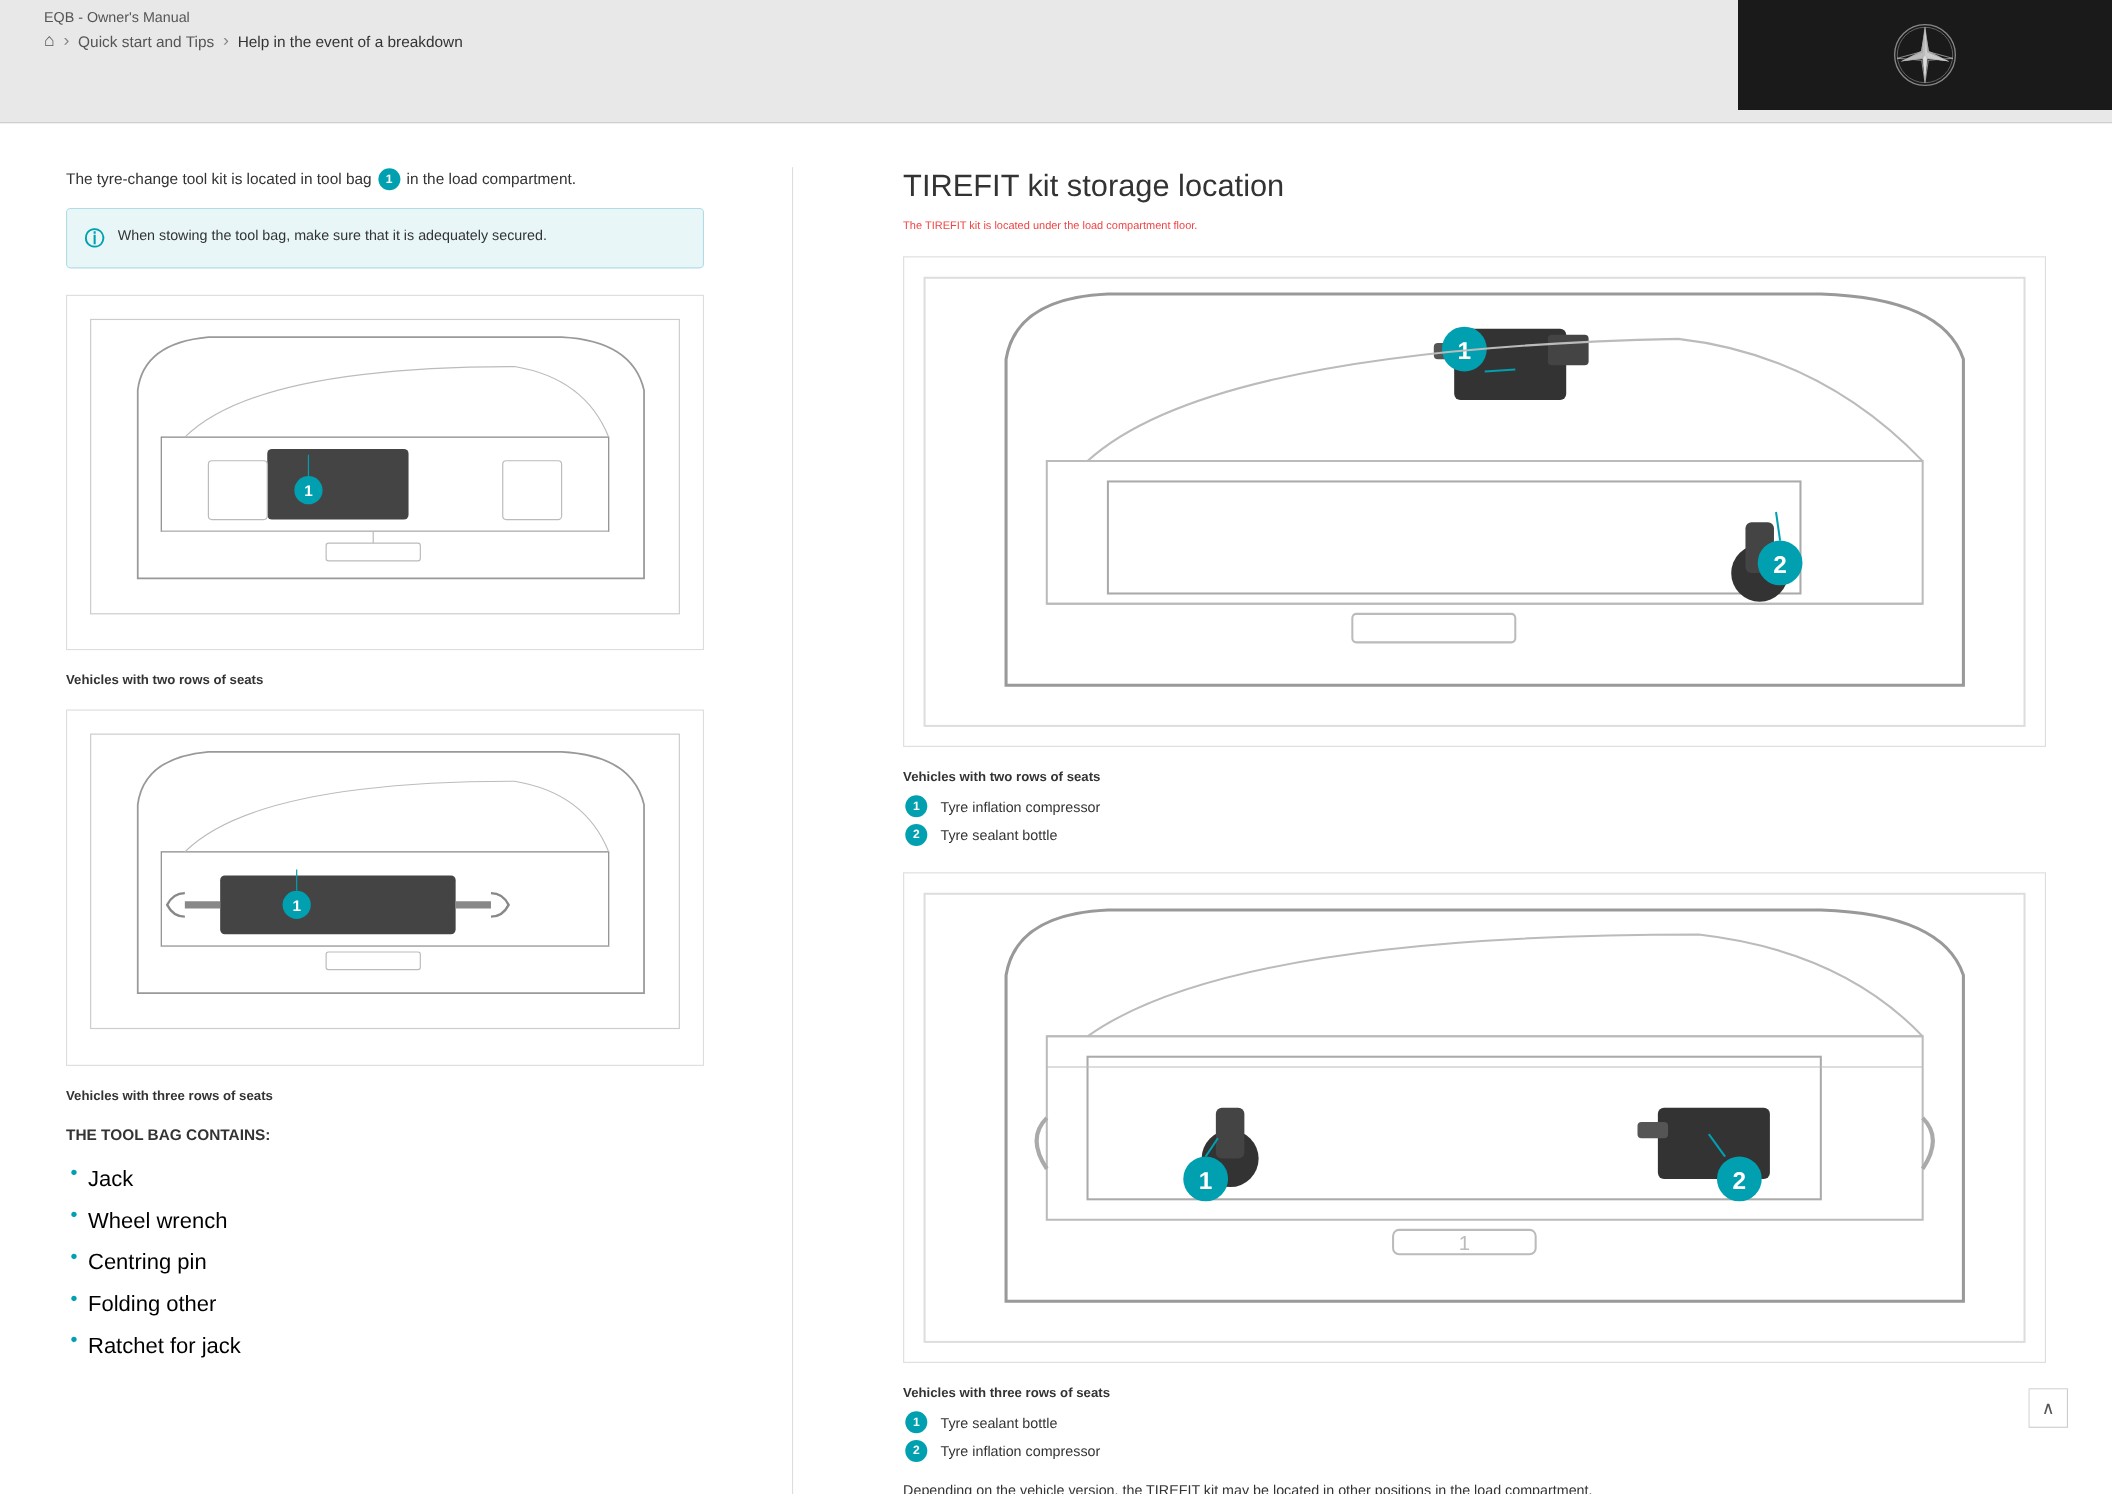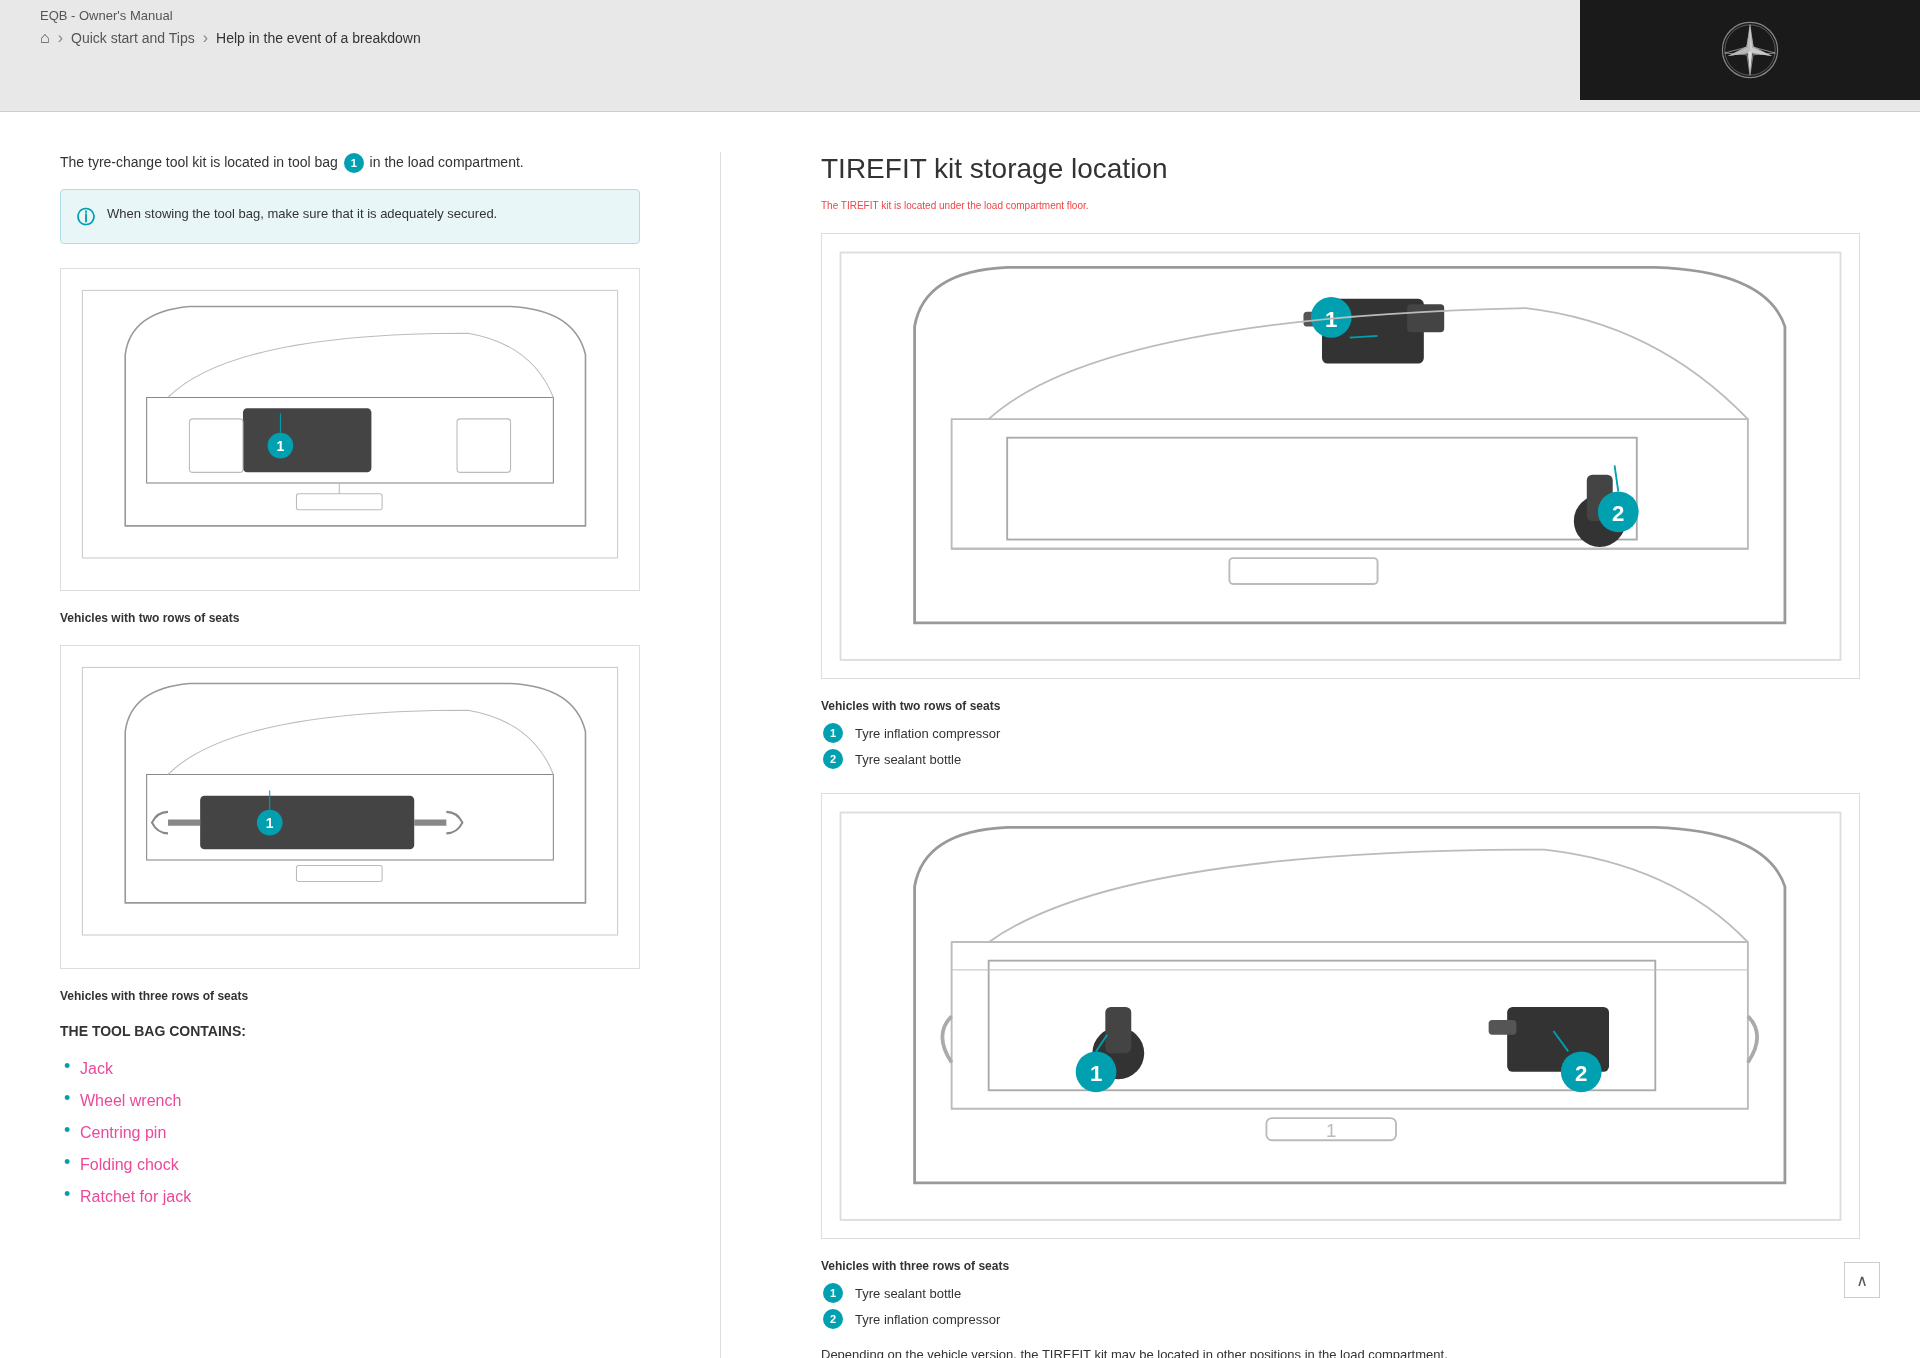--- a/index.html
+++ b/index.html
@@ -160,22 +160,22 @@
     }
 
     .bullet-list {
       list-style: none;
       padding: 0;
       margin: 0;
     }
     .bullet-list li {
       padding: 4px 0 4px 20px;
       position: relative;
-      font-size: 16px;
-      color: #ec4899;
+      font-size: 20px;
+      color: #000000;
       line-height: 1.5;
     }
     .bullet-list li::before {
       content: '•';
       position: absolute;
       left: 4px;
       color: #00a0b0;
       font-size: 18px;
       line-height: 1.1;
     }
@@ -350,21 +350,21 @@
       </svg>
     </div>
     <p class="diagram-caption">Vehicles with three rows of seats</p>
 
     <p class="section-heading">THE TOOL BAG CONTAINS:</p>
 
     <ul class="bullet-list">
       <li>Jack</li>
       <li>Wheel wrench</li>
       <li>Centring pin</li>
-      <li>Folding chock</li>
+      <li>Folding other</li>
       <li>Ratchet for jack</li>
     </ul>
   </div>
 
   <div class="divider-line"></div>
 
   <div class="right-column">
 
     <h1 class="section-title">TIREFIT kit storage location</h1>
     <p class="section-subtitle">The TIREFIT kit is located under the load compartment floor.</p>

